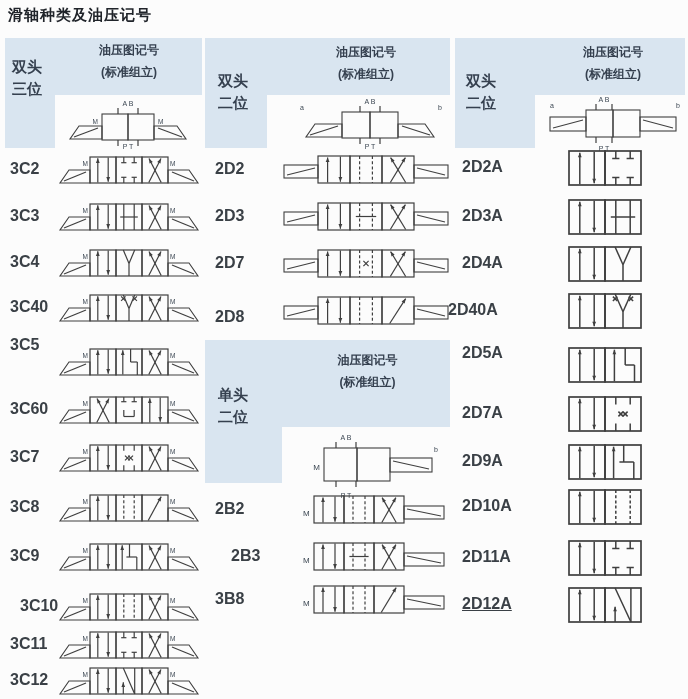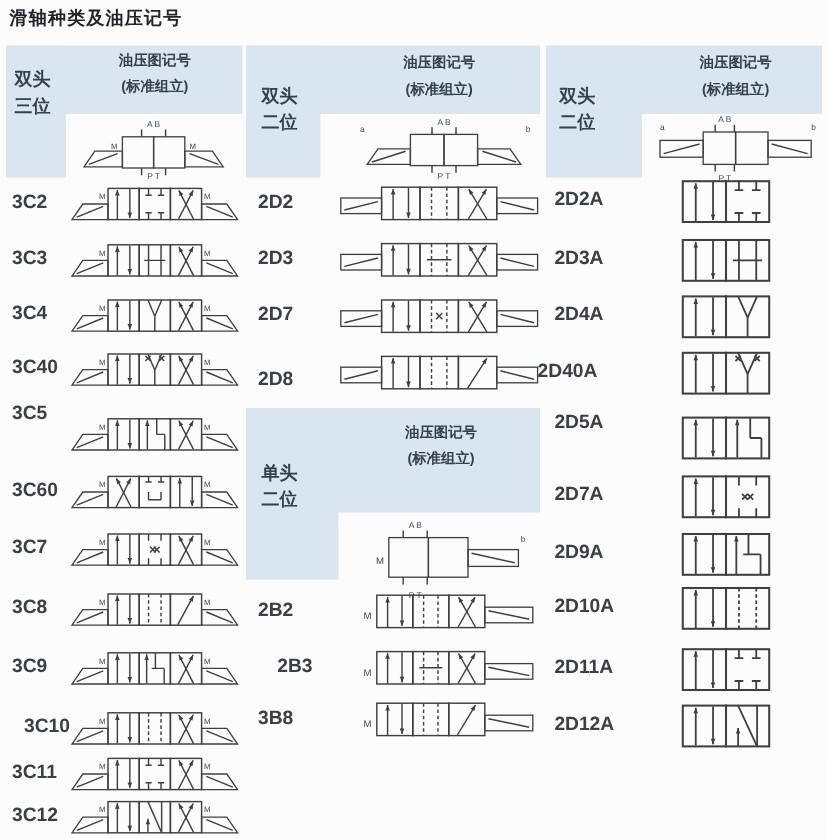--- a/index.html
+++ b/index.html
@@ -694,21 +694,21 @@
         <rect x="38" y="3" width="36" height="34" fill="none" stroke="#3f3f3f" stroke-width="1.7"></rect>
         <line x1="48.8" y1="3" x2="48.8" y2="10.5" stroke="#3f3f3f" stroke-width="1.5"></line>
         <line x1="45.2" y1="10.5" x2="52.4" y2="10.5" stroke="#3f3f3f" stroke-width="1.5"></line>
         <line x1="48.8" y1="37" x2="48.8" y2="29.5" stroke="#3f3f3f" stroke-width="1.5"></line>
         <line x1="45.2" y1="29.5" x2="52.4" y2="29.5" stroke="#3f3f3f" stroke-width="1.5"></line>
         <line x1="63.2" y1="3" x2="63.2" y2="10.5" stroke="#3f3f3f" stroke-width="1.5"></line>
         <line x1="59.6" y1="10.5" x2="66.8" y2="10.5" stroke="#3f3f3f" stroke-width="1.5"></line>
         <line x1="63.2" y1="37" x2="63.2" y2="29.5" stroke="#3f3f3f" stroke-width="1.5"></line>
         <line x1="59.6" y1="29.5" x2="66.8" y2="29.5" stroke="#3f3f3f" stroke-width="1.5"></line>
       </svg>
-      <div class="code" style="left: 462px; top: 595px;">2D12A</div>
+      <div class="code" style="left: 462px; top: 595px; text-decoration: underline;">2D12A</div>
       <svg width="76" height="40" viewBox="0 0 76 40" style="left: 567px; top: 585px;">
         <rect x="2" y="3" width="36" height="34" fill="none" stroke="#3f3f3f" stroke-width="1.7"></rect>
         <line x1="12.8" y1="36.3" x2="12.8" y2="4.7" stroke="#3f3f3f" stroke-width="1.5"></line>
         <polygon points="12.8 4.7 14.7 9.3 10.9 9.3" fill="#3f3f3f"></polygon>
         <line x1="27.2" y1="3.7" x2="27.2" y2="35.3" stroke="#3f3f3f" stroke-width="1.5"></line>
         <polygon points="27.2 35.3 25.3 30.7 29.1 30.7" fill="#3f3f3f"></polygon>
         <rect x="38" y="3" width="36" height="34" fill="none" stroke="#3f3f3f" stroke-width="1.7"></rect>
         <line x1="63.9" y1="3" x2="63.9" y2="37" stroke="#3f3f3f" stroke-width="1.5"></line>
         <line x1="48.1" y1="3" x2="63.9" y2="37" stroke="#3f3f3f" stroke-width="1.5"></line>
         <line x1="48.1" y1="37" x2="48.1" y2="21.7" stroke="#3f3f3f" stroke-width="1.5"></line>

